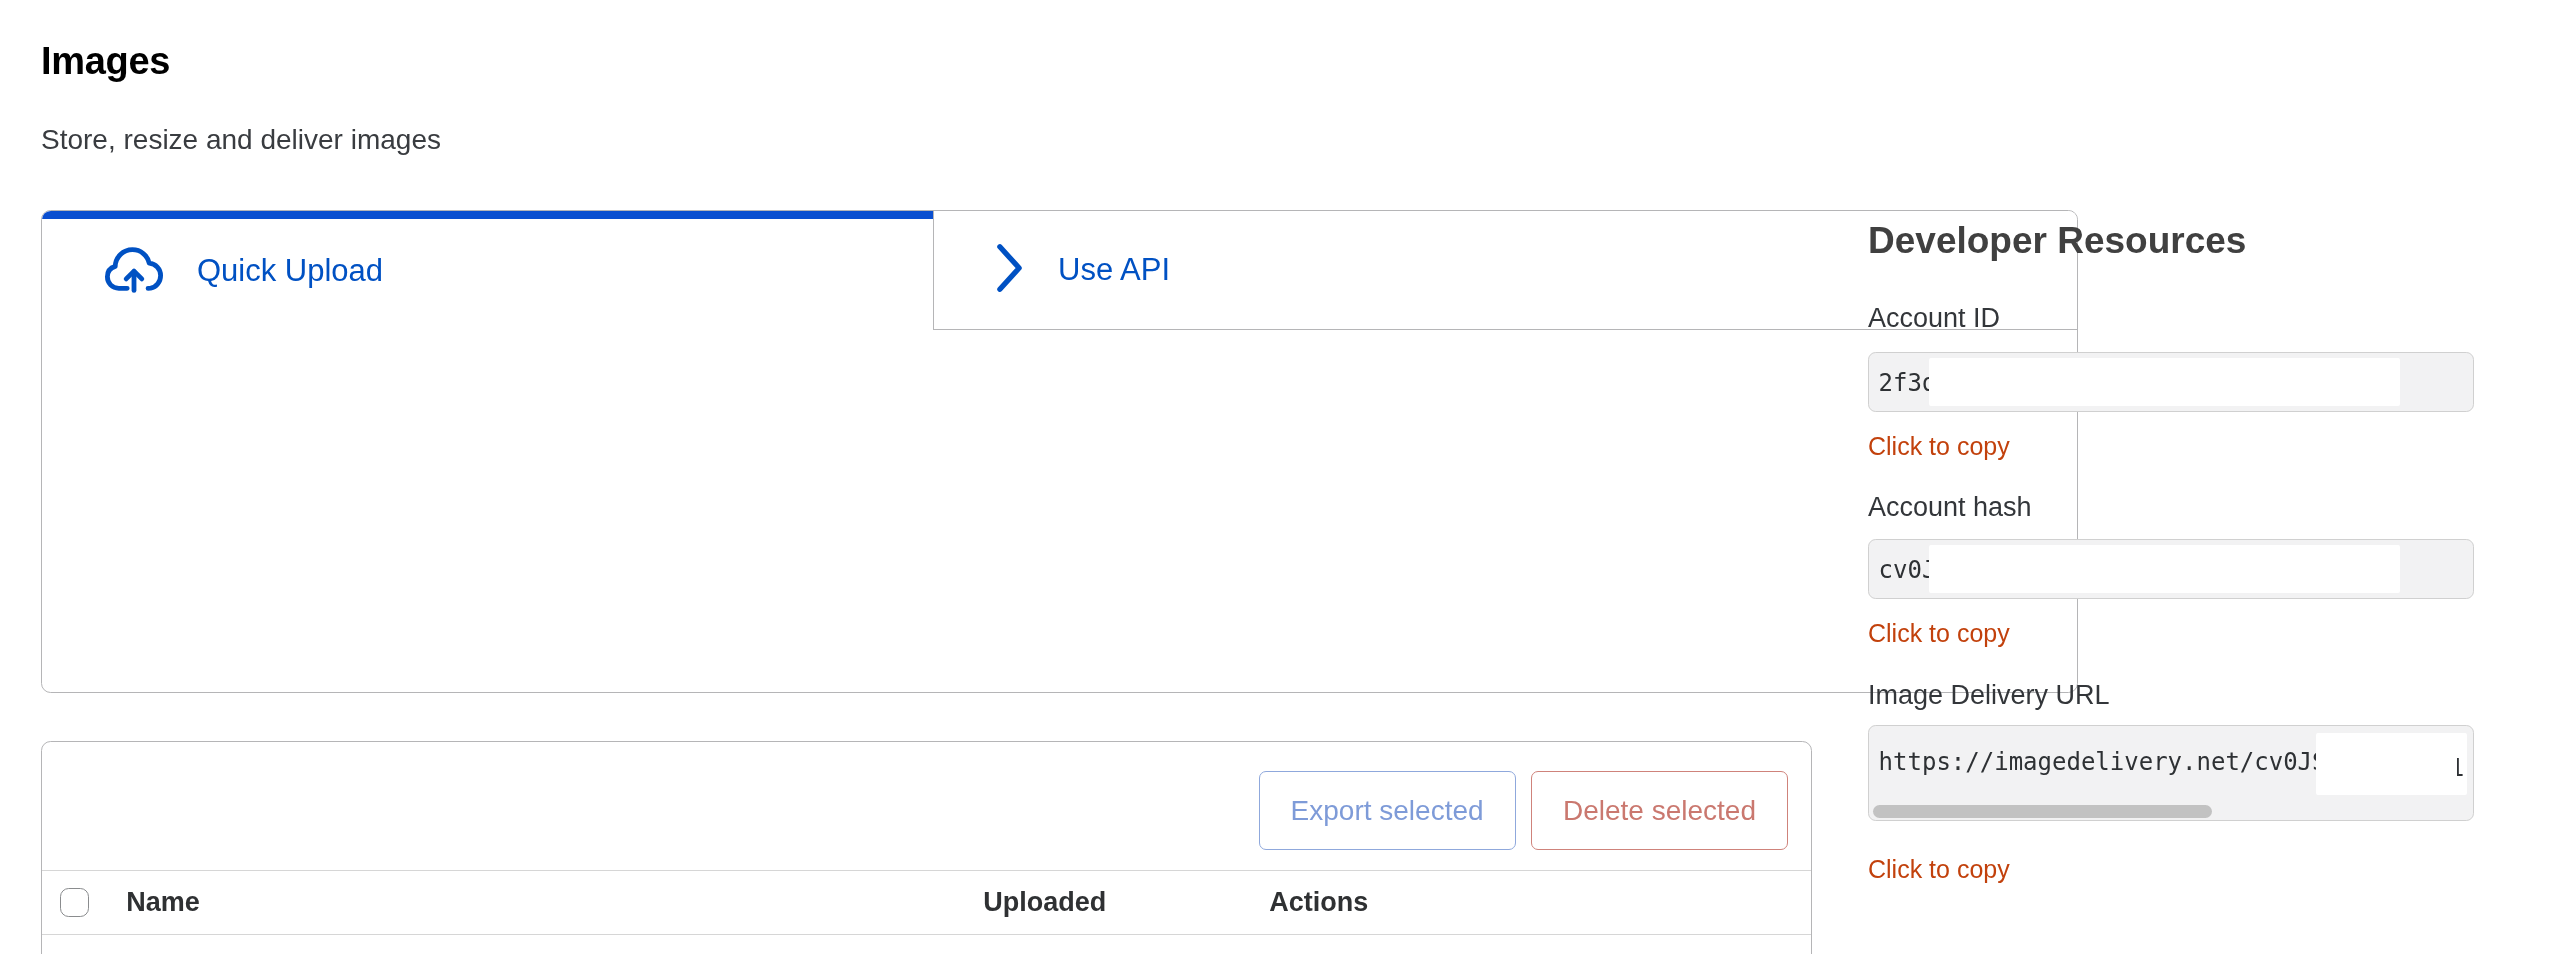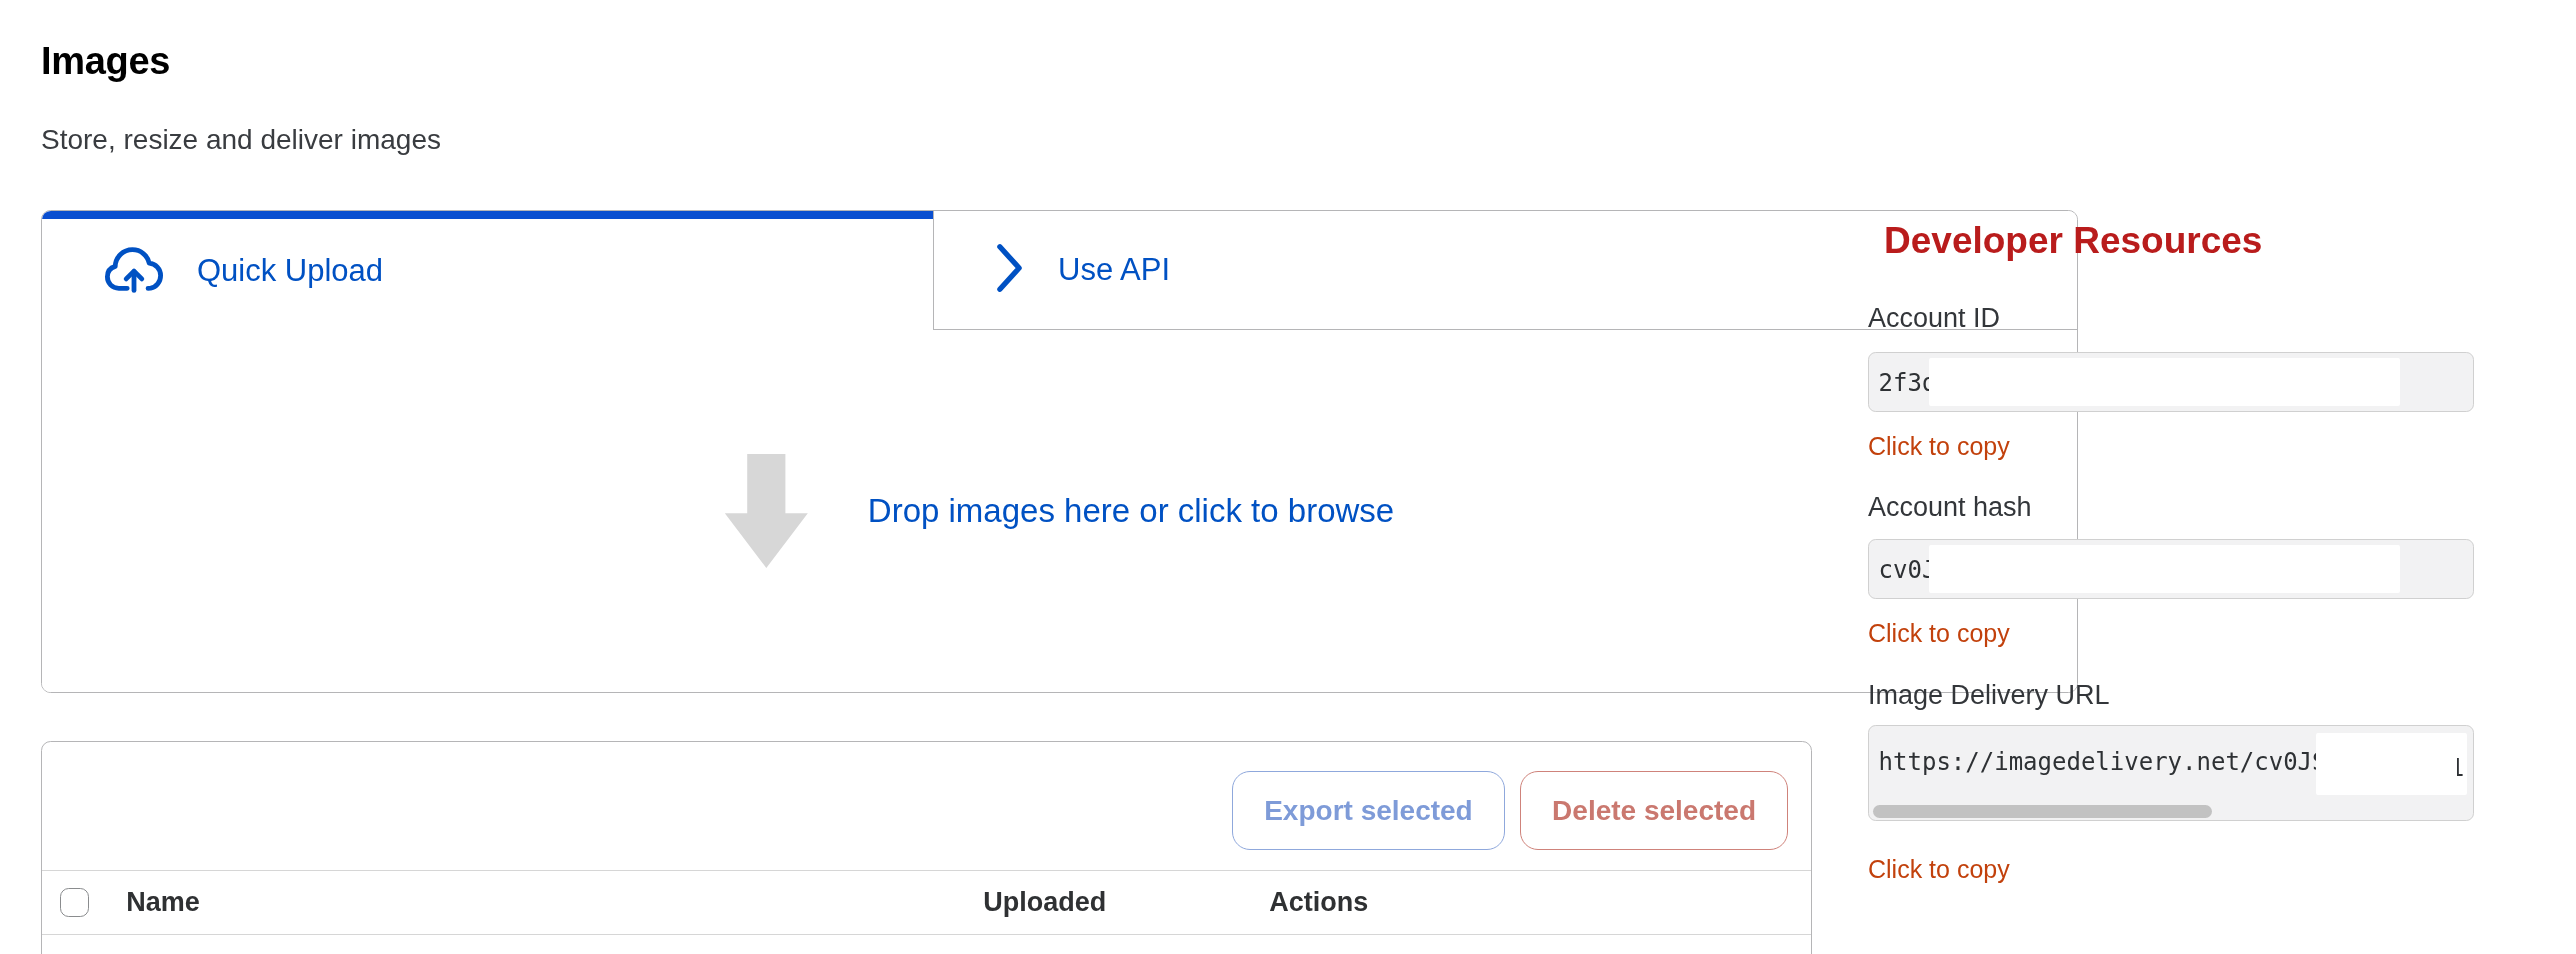--- a/index.html
+++ b/index.html
@@ -72,23 +72,23 @@
     border: 1.9px solid #b5b5b7; border-radius: 9.6px;
     overflow: hidden; background: #fff;
     box-sizing: border-box;
   }
   .toolbar {
     height: 128px; display: flex; align-items: center; justify-content: flex-end;
     gap: 15.4px; padding-right: 23px; padding-top: 9.6px; box-sizing: border-box;
   }
   .btn {
     height: 79px; padding: 0 31px; background: #fff;
-    border-radius: 18px; font-size: 28px;
+    border-radius: 7px; font-size: 28px;
     font-family: "Liberation Sans", sans-serif;
-    display: inline-flex; align-items: center; cursor: pointer; font-weight: bold;
+    display: inline-flex; align-items: center; cursor: pointer;
   }
   .btn-export { color: #7e9bd8; border: 1.9px solid #8fa8dc; }
   .btn-delete { color: #ca786f; border: 1.9px solid #cf837b; }
 
   .table-header {
     border-top: 1.9px solid #d6d6d6; border-bottom: 1.9px solid #d6d6d6;
     height: 65px; box-sizing: border-box;
     display: grid; grid-template-columns: 29px 857px 286px auto;
     align-items: center; padding-left: 18.3px;
   }
@@ -98,22 +98,22 @@
     cursor: pointer;
   }
   .col-header {
     font-size: 27px; font-weight: 700; color: #2f3133; padding-left: 37px;
     line-height: 1.2;
   }
 
   
   .sidebar { position: absolute; left: 1868px; top: 0; width: 606px; }
   .sidebar-title {
-    position: absolute; left: 16px; top: 219px;
-    font-size: 37px; font-weight: 700; color: #b91c1c; line-height: 1.2;
+    position: absolute; left: 0; top: 219px;
+    font-size: 37px; font-weight: 700; color: #404040; line-height: 1.2;
   }
   .field-label {
     position: absolute; left: 0; font-size: 27px; color: #33363a; line-height: 33px;
   }
   .copy-box {
     position: absolute; left: 0; width: 606px; box-sizing: border-box;
     background: #f2f2f3; border: 1.9px solid #d0d0d0; border-radius: 7.7px;
     cursor: pointer; overflow: hidden;
   }
   .copy-box .mono-value {
@@ -175,24 +175,20 @@
         <span>
           <svg width="29" height="52" viewBox="0 0 30 54">
             <polyline class="icon-blue" stroke-width="5.5" points="5,5 25,27 5,49"></polyline>
           </svg>
         </span>
         <span class="tab-label">Use API</span>
       </div>
 
     </div>
 
-    <div class="dropzone">
-      <div class="down-arrow"></div>
-      <div class="dropzone-label">Drop images here or click to browse</div>
-    </div>
   </div>
 
   <div class="images-card">
     <div class="toolbar">
       <button class="btn btn-export">Export selected</button>
       <button class="btn btn-delete">Delete selected</button>
     </div>
     <div class="table-header">
       <div class="checkbox"></div>
       <div class="col-header">Name</div>

